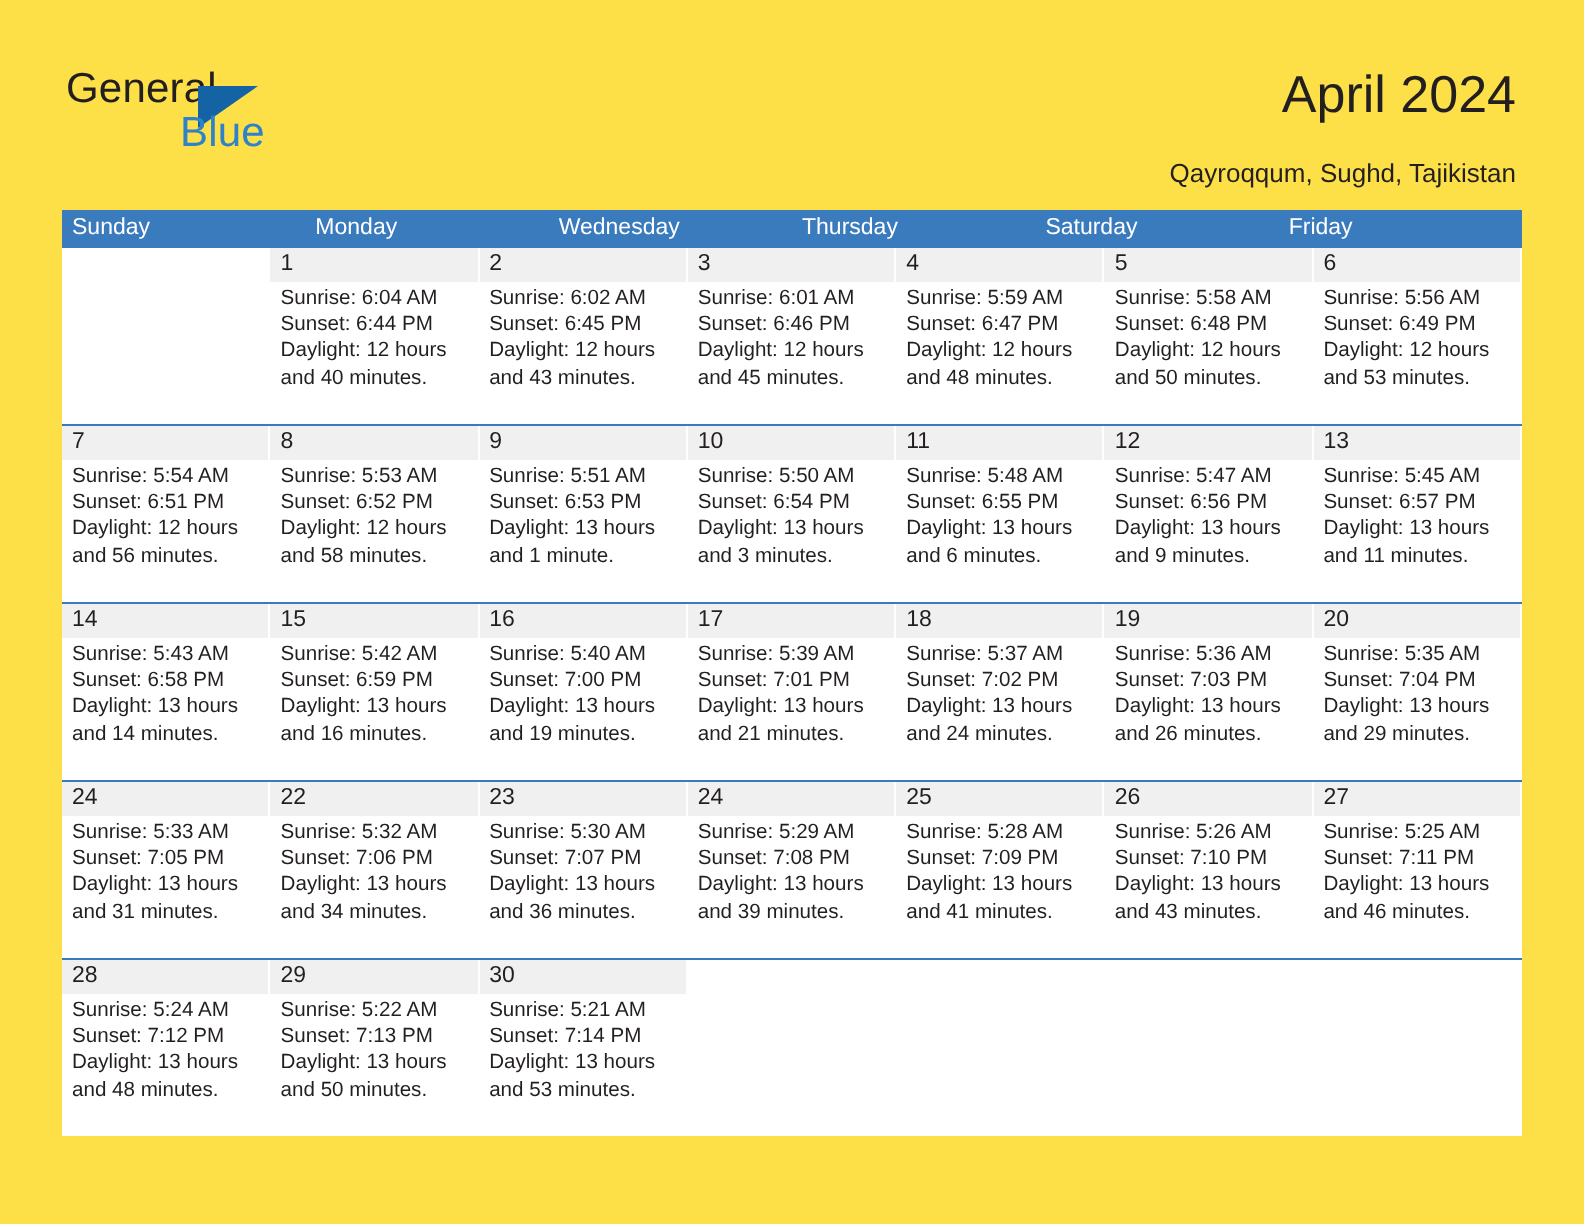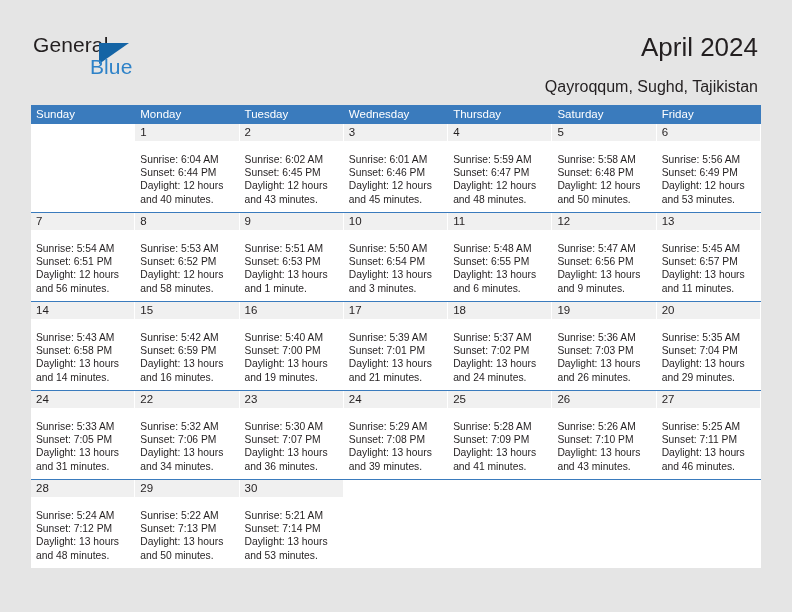--- a/index.html
+++ b/index.html
@@ -7,21 +7,21 @@
     margin: 0; padding: 0;
     width: 792px; height: 612px;
     background: #ffffff;
     font-family: "Liberation Sans", sans-serif;
     -webkit-font-smoothing: antialiased;
   }
   .page {
     position: relative;
     width: 792px;
     height: 612px;
-    background: #e5e5e5;
+    background: #fde047;
     overflow: hidden;
   }
 
   
   .top {
     position: absolute;
     left: 0; right: 0; top: 0;
     height: 100px;
   }
   .logo {
@@ -67,21 +67,21 @@
     color: #231f20;
     line-height: 32px;
     font-weight: 400;
     text-align: right;
     white-space: nowrap;
   }
   .subtitle {
     position: absolute;
     right: 34px;
     top: 79px;
-    font-size: 16px;
+    font-size: 13px;
     color: #231f20;
     line-height: 16px;
     font-weight: 400;
     text-align: left;
     white-space: nowrap;
   }
 
   
   .cal {
     position: absolute;
@@ -128,21 +128,21 @@
   }
   .cell.empty .daynum-band { background: #ffffff; }
   .daynum {
     font-size: 11.5px;
     color: #231f20;
     line-height: 17px;
     padding-left: 5px;
     display: block;
   }
   .info {
-    padding: 12px 6px 0 5px;
+    padding: 2px 6px 0 5px;
   }
   .info div {
     font-size: 10.3px;
     line-height: 13.2px;
     color: #231f20;
     white-space: nowrap;
   }
 </style>
 </head>
 <body>
@@ -158,21 +158,20 @@
     </div>
 
     <div class="title">April 2024</div>
     <div class="subtitle">Qayroqqum, Sughd, Tajikistan</div>
   </div>
 
   <div class="cal">
     <div class="dow-row" id="dow-row">
         <div class="dow">Sunday</div>
         <div class="dow">Monday</div>
-        <div class="dow">Tuesday</div>
         <div class="dow">Wednesday</div>
         <div class="dow">Thursday</div>
         <div class="dow">Saturday</div>
         <div class="dow">Friday</div>
       </div>
     <div id="weeks-container">
         <div class="week">
           <div class="week-inner">
             <div class="cell empty">
               <div class="daynum-band">

